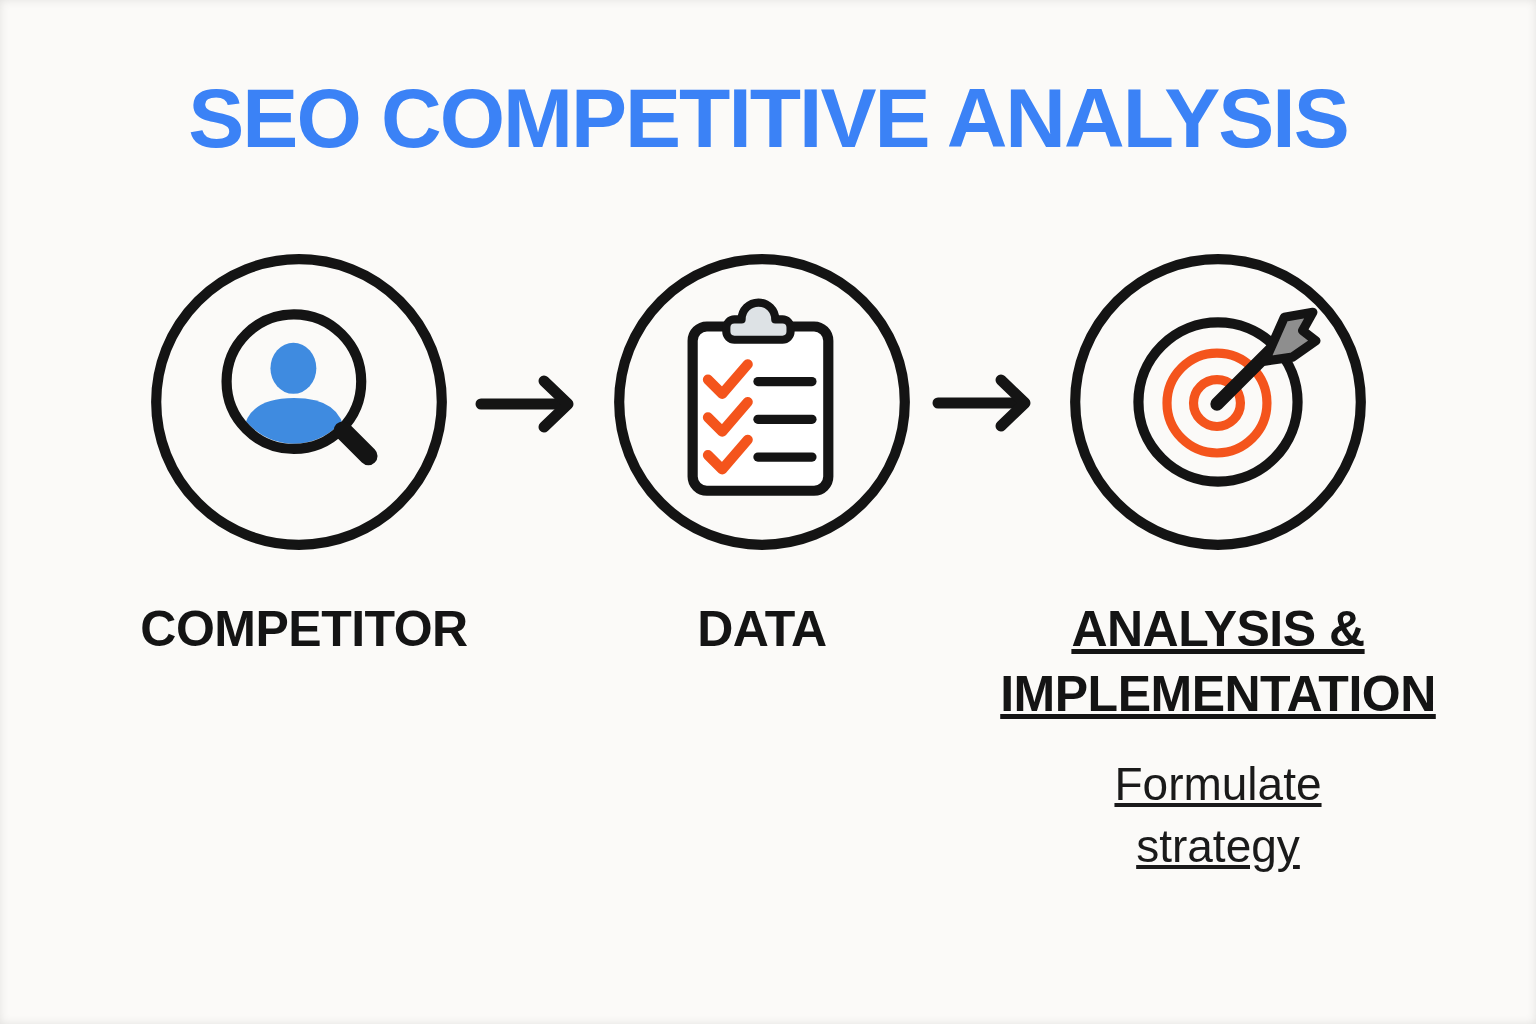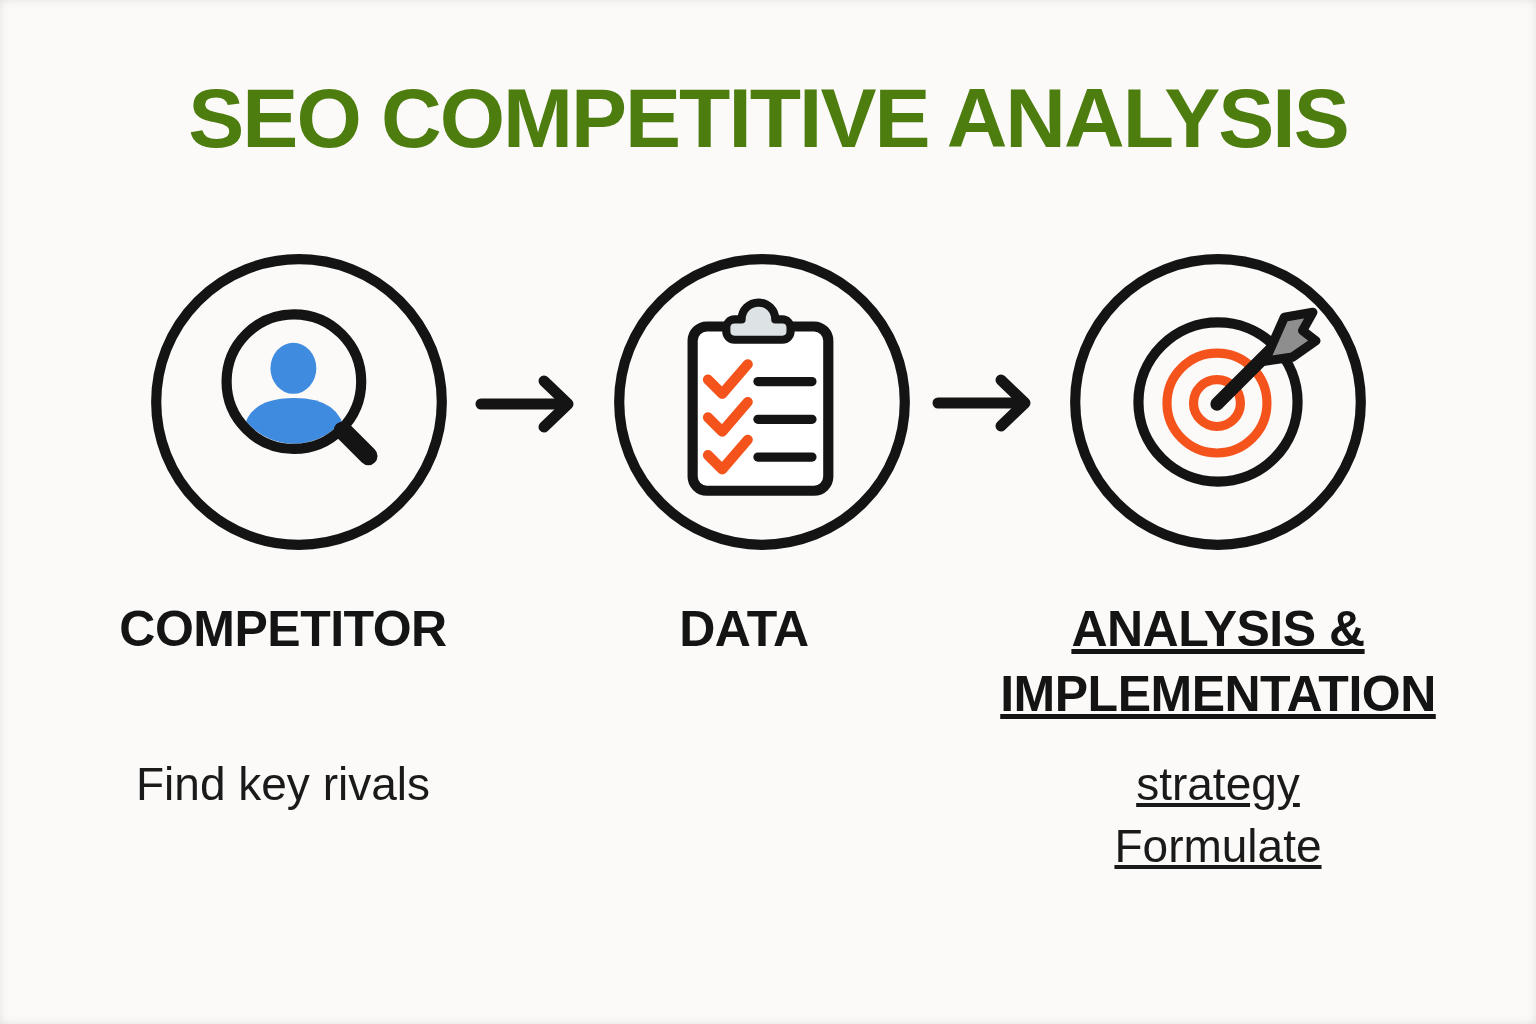--- a/index.html
+++ b/index.html
@@ -6,41 +6,41 @@
   html,body { background:#e9e9e7; }
   body { font-family:"Liberation Sans", sans-serif; }
   .canvas {
     position:relative; width:1536px; height:1024px; overflow:hidden;
     background:#fbfaf8;
     box-shadow: inset 0 0 10px rgba(0,0,0,0.10);
   }
   .title {
     position:absolute; top:70px; left:0; width:1536px;
     text-align:center; font-size:84px; font-weight:700;
-    letter-spacing:-2px; color:#4d7c0f; white-space:nowrap;
+    letter-spacing:-2px; color:#3b82f6; white-space:nowrap;
   }
   .step-icon { position:absolute; }
   #icon-1 { left:146px; top:249px; }
   #icon-2 { left:609px; top:249px; }
   #icon-3 { left:1065px; top:249px; }
   .connector { position:absolute; }
   #arrow-1 { left:473px; top:368px; }
   #arrow-2 { left:930px; top:367px; }
   .heading {
     position:absolute; top:597px; text-align:center;
     font-size:50px; font-weight:700; line-height:65px;
     letter-spacing:-0.5px; color:#141414;
   }
   .desc {
     position:absolute; top:753px; text-align:center;
     font-size:46px; font-weight:400; line-height:62px; color:#1a1a1a;
   }
   .heading span, .desc span { display:block; white-space:nowrap; }
-  #head-1, #desc-1 { left:33px;  width:500px; }
-  #head-2, #desc-2 { left:544px; width:400px; }
+  #head-1, #desc-1 { left:54px;  width:500px; }
+  #head-2, #desc-2 { left:562px; width:400px; }
   #head-3, #desc-3 { left:968px; width:500px;text-decoration:underline; }
 </style>
 </head>
 <body>
 
 <div class="canvas">
 
   <h1 class="title">SEO COMPETITIVE ANALYSIS</h1>
 
   <svg class="step-icon" id="icon-1" width="306" height="306" viewBox="0 0 300 300">
@@ -95,21 +95,18 @@
     <span>COMPETITOR</span>
   </div>
   <div class="heading" id="head-2">
     <span>DATA</span>
   </div>
   <div class="heading" id="head-3">
     <span>ANALYSIS &amp;</span>
     <span>IMPLEMENTATION</span>
   </div>
 
-  <div class="desc" id="desc-1">
-    <span>Find key rivals</span>
-  </div>
   <div class="desc" id="desc-3">
+    <span>Formulate</span>
     <span>strategy</span>
-    <span>Formulate</span>
   </div>
 
 </div>
 
 </body></html>

